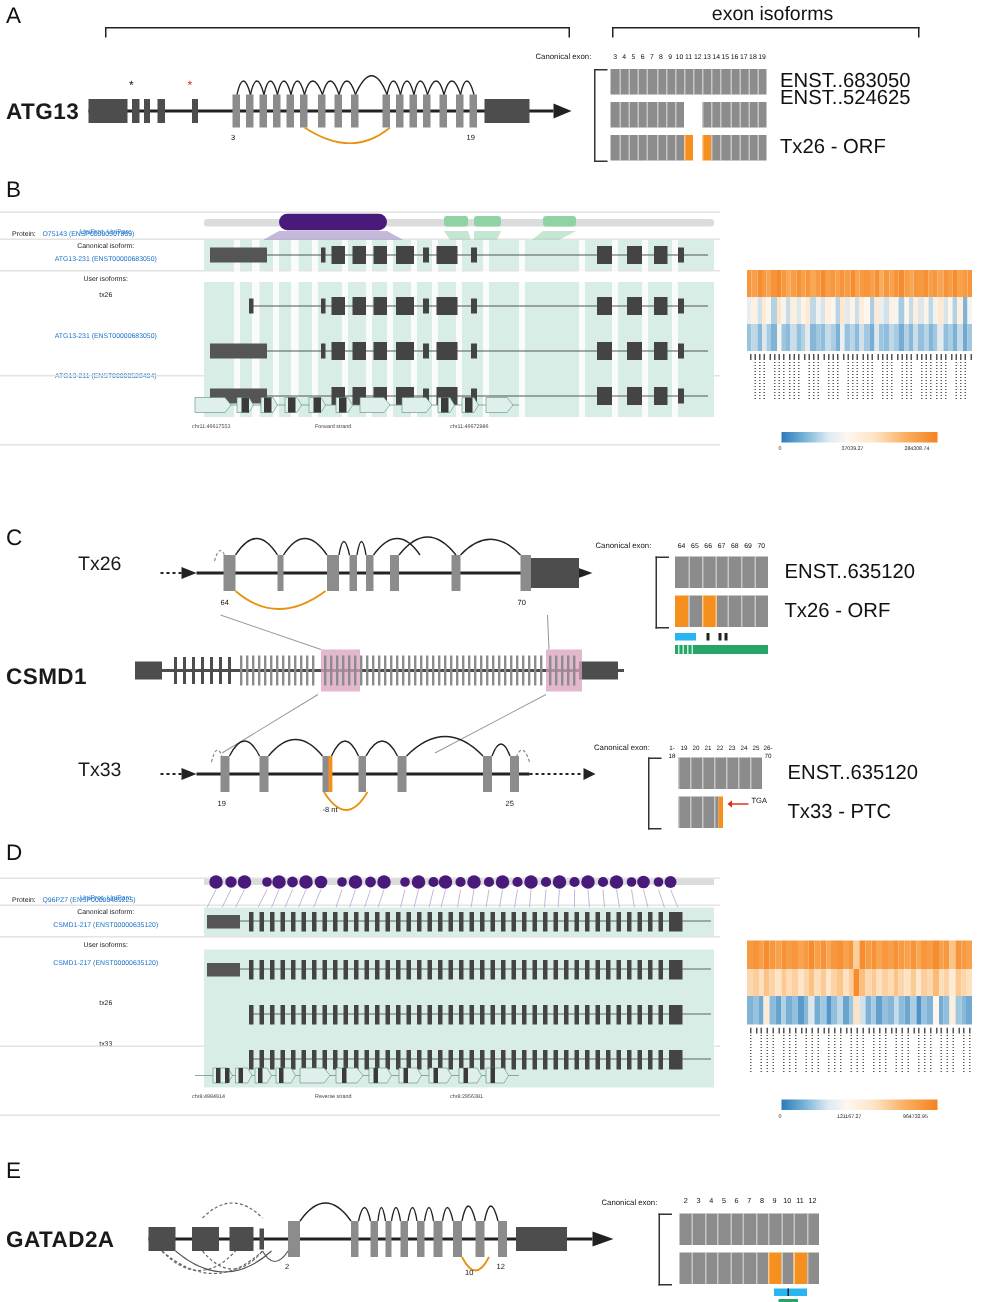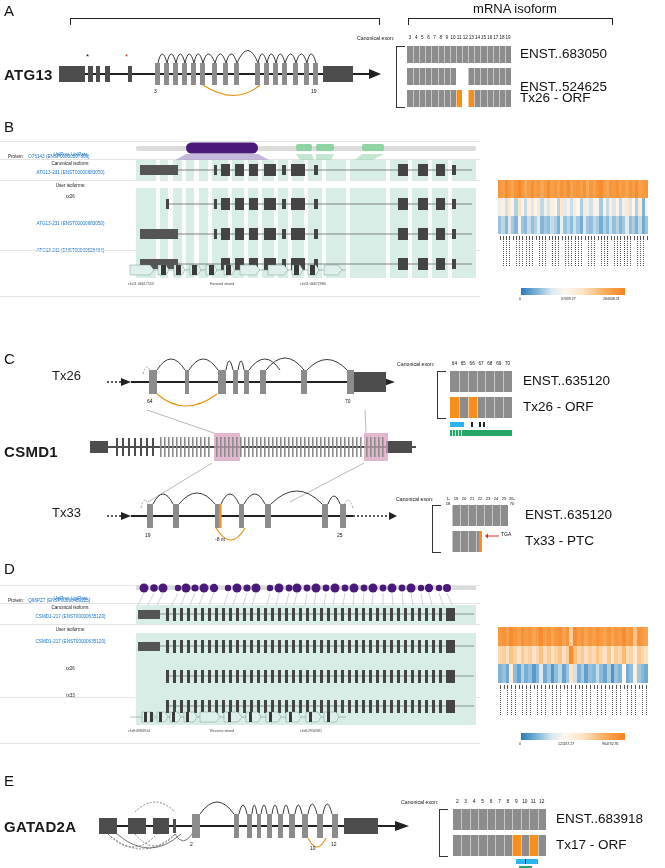--- a/index.html
+++ b/index.html
@@ -25,21 +25,21 @@
   .tiny-grey { font-size:3.6px; color:#444; white-space:nowrap; }
   .scale-num { font-size:3.5px; color:#222; }
   .brace { position:absolute; border:1.2px solid #333; border-right:none; }
   svg { display:block; overflow:visible; }
 </style>
 </head>
 <body>
 
 <div class="panel" style="left:0;top:0;width:665px;height:118px;">
   <div class="plabel" style="position:absolute;left:4px;top:2px;">A</div>
-  <div class="hdr" style="position:absolute;left:420px;top:1px;width:190px;text-align:center;font-size:13px;">mRNA isoform</div>
+  <div class="hdr" style="position:absolute;left:420px;top:1px;width:190px;text-align:center;font-size:13px;">exon isoforms</div>
 
   <div style="position:absolute;left:70px;top:18px;width:310px;height:7px;border-top:1.4px solid #222;border-left:1.4px solid #222;border-right:1.4px solid #222;"></div>
   <div style="position:absolute;left:408px;top:18px;width:205px;height:7px;border-top:1.4px solid #222;border-left:1.4px solid #222;border-right:1.4px solid #222;"></div>
 
   <div class="gene-name" style="position:absolute;left:4px;top:66px;">ATG13</div>
 
   <svg style="position:absolute;left:55px;top:36px;" width="330" height="62" viewBox="0 0 330 62">
     <line x1="4" y1="38" x2="314" y2="38" stroke="#222" stroke-width="2"></line>
     <polygon points="314,33 326,38 314,43" fill="#222"></polygon>
     <rect x="4" y="30" width="26" height="16" fill="#4d4d4d"></rect>
@@ -169,21 +169,21 @@
         <div style="position: absolute; top: 0px; height: 100%; left: 64.7059%; width: 0.7px; background: rgba(255, 255, 255, 0.5);"></div>
         <div style="position: absolute; top: 0px; height: 100%; left: 70.5882%; width: 0.7px; background: rgba(255, 255, 255, 0.5);"></div>
         <div style="position: absolute; top: 0px; height: 100%; left: 76.4706%; width: 0.7px; background: rgba(255, 255, 255, 0.5);"></div>
         <div style="position: absolute; top: 0px; height: 100%; left: 82.3529%; width: 0.7px; background: rgba(255, 255, 255, 0.5);"></div>
         <div style="position: absolute; top: 0px; height: 100%; left: 88.2353%; width: 0.7px; background: rgba(255, 255, 255, 0.5);"></div>
         <div style="position: absolute; top: 0px; height: 100%; left: 94.1176%; width: 0.7px; background: rgba(255, 255, 255, 0.5);"></div>
       </div>
     </div>
   <div style="position:absolute;left:520px;top:46px;width:140px;height:62px;">
       <div class="isoname" style="position: absolute; left: 0px; top: -0.5px;">ENST..683050</div>
-      <div class="isoname" style="position: absolute; left: 0px; top: 33px;">ENST..524625</div>
+      <div class="isoname" style="position: absolute; left: 0px; top: 11px;">ENST..524625</div>
       <div class="isoname" style="position: absolute; left: 0px; top: 43.5px;">Tx26 - ORF</div>
     </div>
 </div>
 
 <div class="panel" style="left:0;top:118px;width:665px;height:200px;">
   <div class="plabel" style="position:absolute;left:4px;top:0px;">B</div>
 
   <div style="position:absolute;left:8px;top:26px;width:125px;">
     <span class="tiny-dark">Protein:</span>
     <span class="tiny-blue">O75143 (ENSP00000507809)</span>
@@ -1654,21 +1654,17 @@
         <div style="position: absolute; top: 0px; height: 100%; left: 27.2727%; width: 0.7px; background: rgba(255, 255, 255, 0.5);"></div>
         <div style="position: absolute; top: 0px; height: 100%; left: 36.3636%; width: 0.7px; background: rgba(255, 255, 255, 0.5);"></div>
         <div style="position: absolute; top: 0px; height: 100%; left: 45.4545%; width: 0.7px; background: rgba(255, 255, 255, 0.5);"></div>
         <div style="position: absolute; top: 0px; height: 100%; left: 54.5455%; width: 0.7px; background: rgba(255, 255, 255, 0.5);"></div>
         <div style="position: absolute; top: 0px; height: 100%; left: 63.6364%; width: 0.7px; background: rgba(255, 255, 255, 0.5);"></div>
         <div style="position: absolute; top: 0px; height: 100%; left: 72.7273%; width: 0.7px; background: rgba(255, 255, 255, 0.5);"></div>
         <div style="position: absolute; top: 0px; height: 100%; left: 81.8182%; width: 0.7px; background: rgba(255, 255, 255, 0.5);"></div>
         <div style="position: absolute; top: 0px; height: 100%; left: 90.9091%; width: 0.7px; background: rgba(255, 255, 255, 0.5);"></div>
       </div>
     </div>
-  <div style="position:absolute;left:556px;top:39px;width:110px;height:48px;">
-      <div class="isoname" style="position: absolute; left: 0px; top: 1.5px;">ENST..683918</div>
-      <div class="isoname" style="position: absolute; left: 0px; top: 27.5px;">Tx17 - ORF</div>
-    </div>
   <div style="position:absolute;left:516px;top:89px;width:22px;height:5px;background:#29b6f0;">
     <div style="position:absolute;left:9px;top:0;width:1.3px;height:5px;background:#222;"></div>
   </div>
   <div style="position:absolute;left:519px;top:96px;width:13px;height:6px;background:#27a567;"></div>
 </div>
 
 </body></html>

